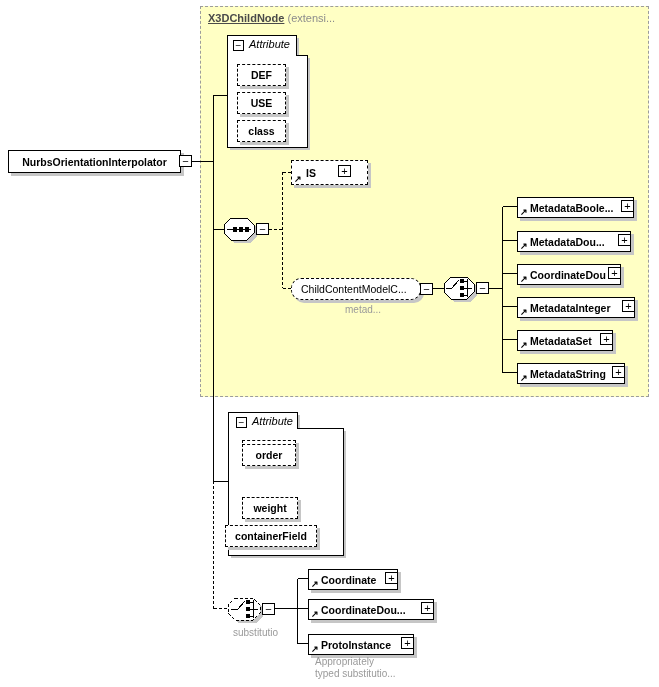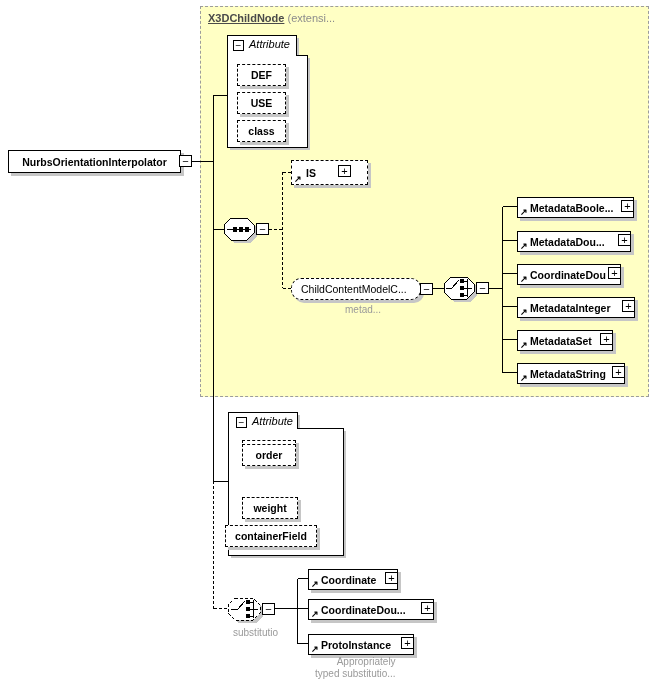--- a/index.html
+++ b/index.html
@@ -228,18 +228,18 @@
     <span>CoordinateDou...</span>
   </div>
   <div class="pm" style="left:421px;top:602px;">+</div>
 
   <div class="ebox refpad" style="left:308px;top:634px;width:92px;height:19px;">
     <span class="refarrow">↗</span>
     <span>ProtoInstance</span>
   </div>
   <div class="pm" style="left:401px;top:637px;">+</div>
 
-  <div class="muted" style="left:315px;top:656px;text-align:right;">
+  <div class="muted" style="left:315px;top:656px;">
     <div>Appropriately</div>
     <div>typed substitutio...</div>
   </div>
 
 </div>
 
 </body></html>

